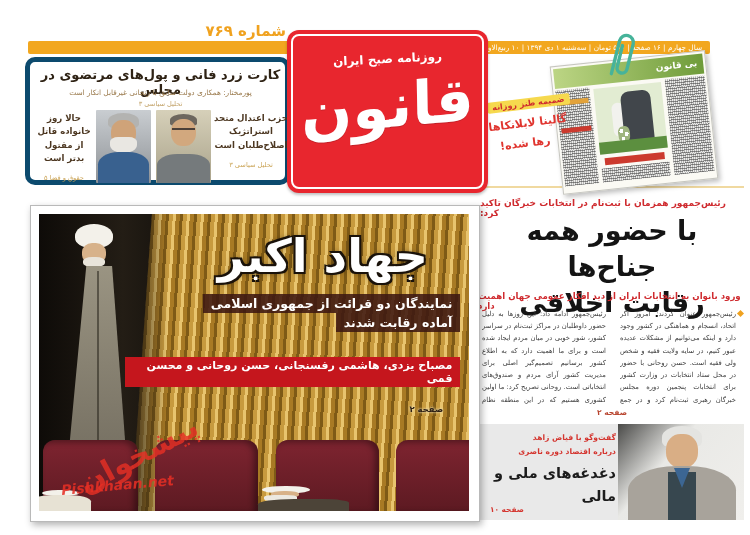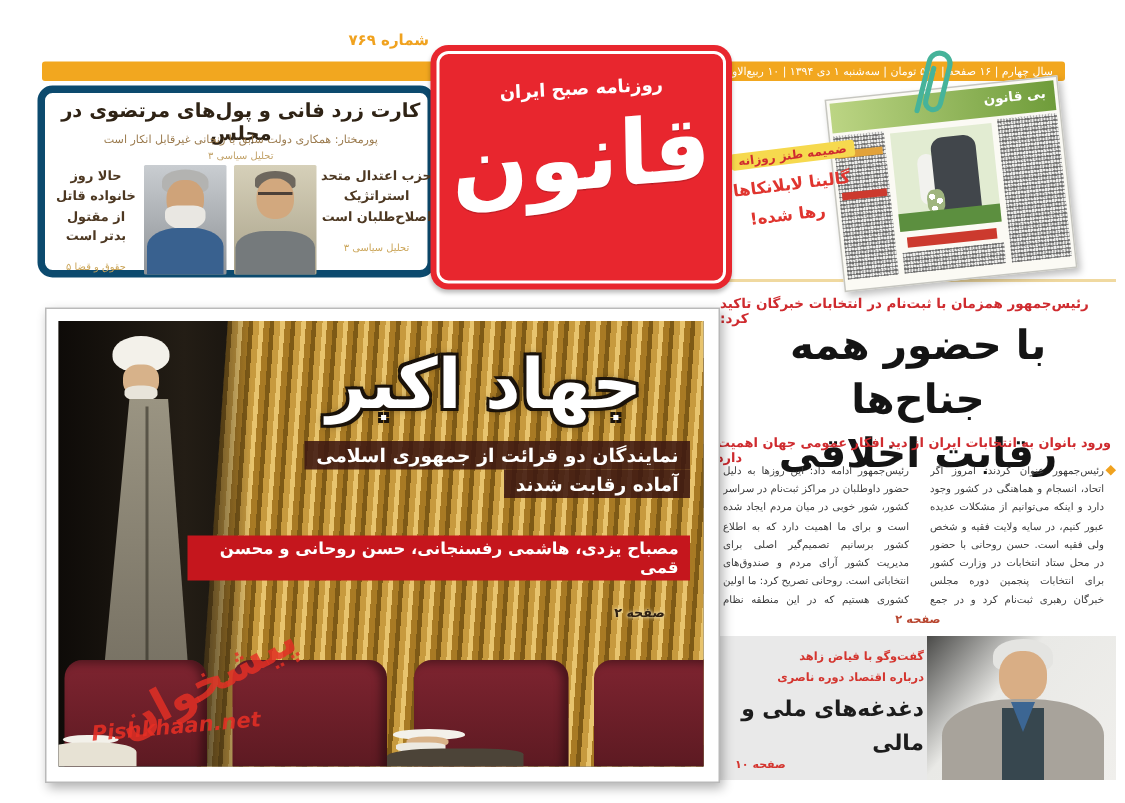--- a/index.html
+++ b/index.html
@@ -7,21 +7,21 @@
     width:750px;height:535px;position:relative;overflow:hidden;
     background:#ffffff;
     font-family:"DejaVu Sans",sans-serif;
     -webkit-font-smoothing:antialiased;
   }
   .abs{position:absolute;}
   .rtl{direction:rtl;}
 
   
   .issue-label{left:186px;top:22px;width:100px;text-align:right;
-    color:#f0a21f;font-size:10px;font-weight:bold;}
+    color:#f0a21f;font-size:15px;font-weight:bold;}
   .info-bar{left:28px;top:41px;width:682px;height:13px;background:#f2a71f;
     border-radius:2px;color:#fff;font-size:7.3px;line-height:13px;
     text-align:right;padding:0 8px;box-sizing:border-box;white-space:nowrap;overflow:hidden;}
 
   
   .masthead{left:287px;top:30px;width:201px;height:163px;background:#e8262e;
     border-radius:12px;box-shadow:0 2px 3px rgba(0,0,0,.25);padding:4px;box-sizing:border-box;z-index:5;}
   .masthead-inner{width:100%;height:100%;border:2px solid #ffffff;border-radius:8px;
     box-sizing:border-box;text-align:center;color:#fff;}
   .masthead-tagline{margin-top:16px;font-size:12px;font-weight:bold;transform:rotate(-3deg);}

